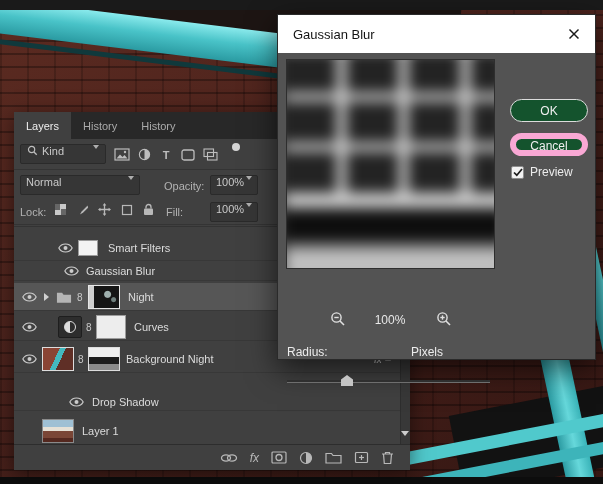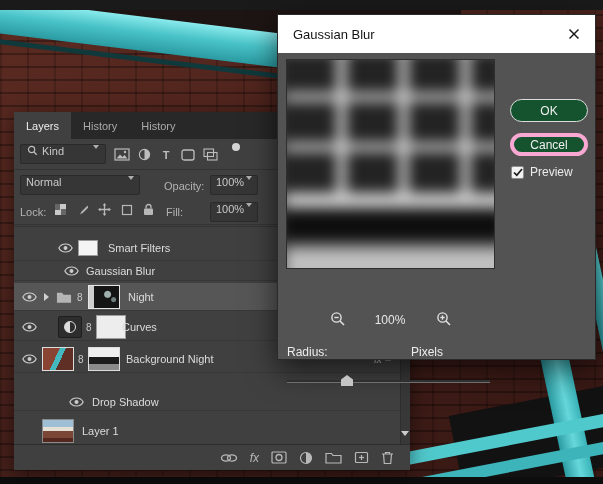--- a/index.html
+++ b/index.html
@@ -110,21 +110,21 @@
       linear-gradient(90deg,#2a2a2a 0 9px,rgba(0,0,0,0) 9px),
       linear-gradient(#0e0e0e,#0e0e0e) 0 81%/100% 15% no-repeat,
       linear-gradient(180deg,#5a5a5a,#cfcfcf 55%,#a2a2a2) 0 100%/100% 19% no-repeat,
       repeating-linear-gradient(0deg,#d6d6d6 0 8px,rgba(0,0,0,0) 8px 50px) 0 0/100% 66% no-repeat,
       repeating-linear-gradient(90deg,#d6d6d6 0 9px,#232323 9px 62px) 0 0/100% 66% no-repeat,
       #d6d6d6}
 
   .dlg-btn{position:absolute;left:232px;width:78px;height:23px;border-radius:12px;background:#14532d;
            color:#f0f0f0;font-size:12px;font-family:"Liberation Sans",sans-serif;cursor:pointer}
   .btn-ok{top:46px;border:1.5px solid #dcdcdc}
-  .btn-cancel{top:80px;border:4px solid #f9a8d4}
+  .btn-cancel{top:80px;border:6px solid #f9a8d4}
   .preview-check{position:absolute;left:233px;top:112px;display:flex;align-items:center;gap:6px;cursor:pointer}
   .cb{width:13px;height:13px;background:#f3f3f3;border:1px solid #8d8d8d;border-radius:2px;
       display:flex;align-items:center;justify-content:center;line-height:0}
   .zoom-row{position:absolute;left:0;top:258px;width:217px;height:18px}
   .zoom-btn{position:absolute;top:0;line-height:0;cursor:pointer}
   .zoom-val{position:absolute;left:78px;top:2px;width:68px;text-align:center;color:#e8e8e8}
   .radius-row{position:absolute;left:0;top:284px;width:100%;height:30px}
   .radius-label{position:absolute;left:9px;top:8px}
   .radius-wrap{position:absolute;left:55px;top:1px;border:3px solid #e41e1a;padding:1px;background:#535353}
   .radius-input{width:58px;height:20px;background:#464646;border:1px solid #2e2e2e;color:#ffffff;
@@ -295,21 +295,21 @@
           <svg width="15" height="10" viewBox="0 0 18 12">
               <path d="M9 1.2C5.4 1.2 2.3 3.4 1 6c1.3 2.6 4.4 4.8 8 4.8s6.7-2.2 8-4.8C15.7 3.4 12.6 1.2 9 1.2z" fill="none" stroke="#cccccc" stroke-width="1.4"></path>
               <circle cx="9" cy="6" r="2.4" fill="#cccccc"></circle>
             </svg>
         </span>
         <span class="th adj-badge" style="left:44px">
             <span class="adj-half"></span>
           </span>
         <span class="linkglyph" style="left:72px">8</span>
         <span class="th th-mask" style="left:82px"></span>
-        <span class="lname" style="left:108px">Curves</span>
+        <span class="lname" style="left:120px">Curves</span>
       </div>
 
       <div class="lrow" style="top:118px;height:28px">
         <span class="eye" style="left:8px">
           <svg width="15" height="10" viewBox="0 0 18 12">
               <path d="M9 1.2C5.4 1.2 2.3 3.4 1 6c1.3 2.6 4.4 4.8 8 4.8s6.7-2.2 8-4.8C15.7 3.4 12.6 1.2 9 1.2z" fill="none" stroke="#cccccc" stroke-width="1.4"></path>
               <circle cx="9" cy="6" r="2.4" fill="#cccccc"></circle>
             </svg>
         </span>
         <span class="th th-bgcopy" style="left:28px"></span>

